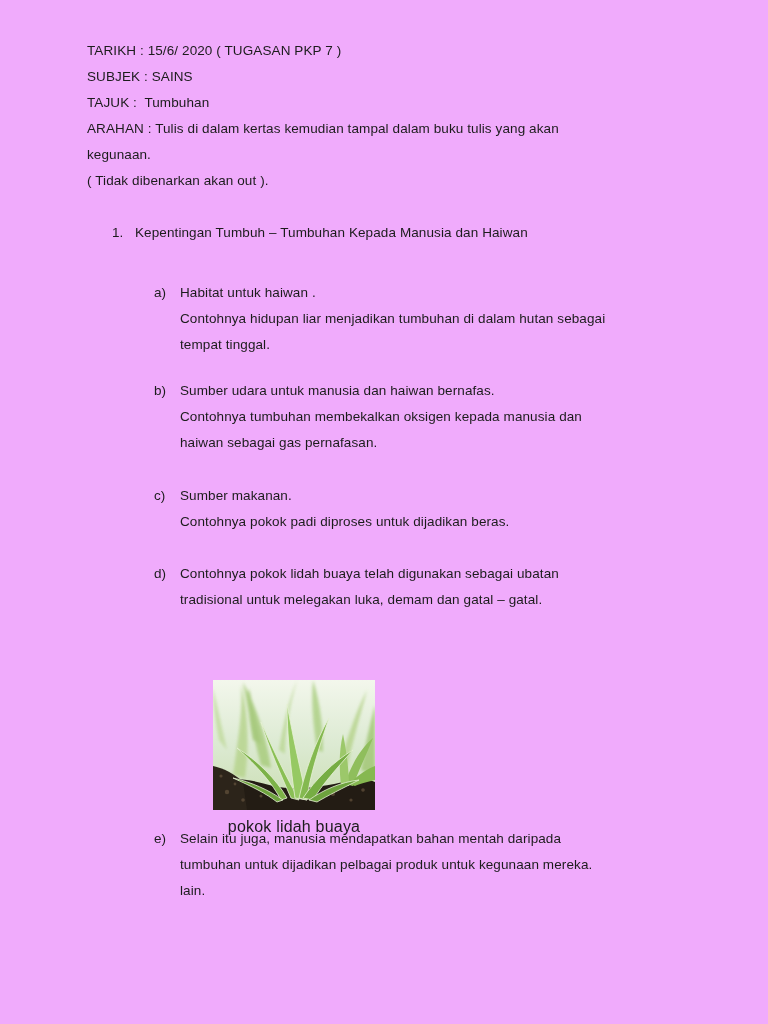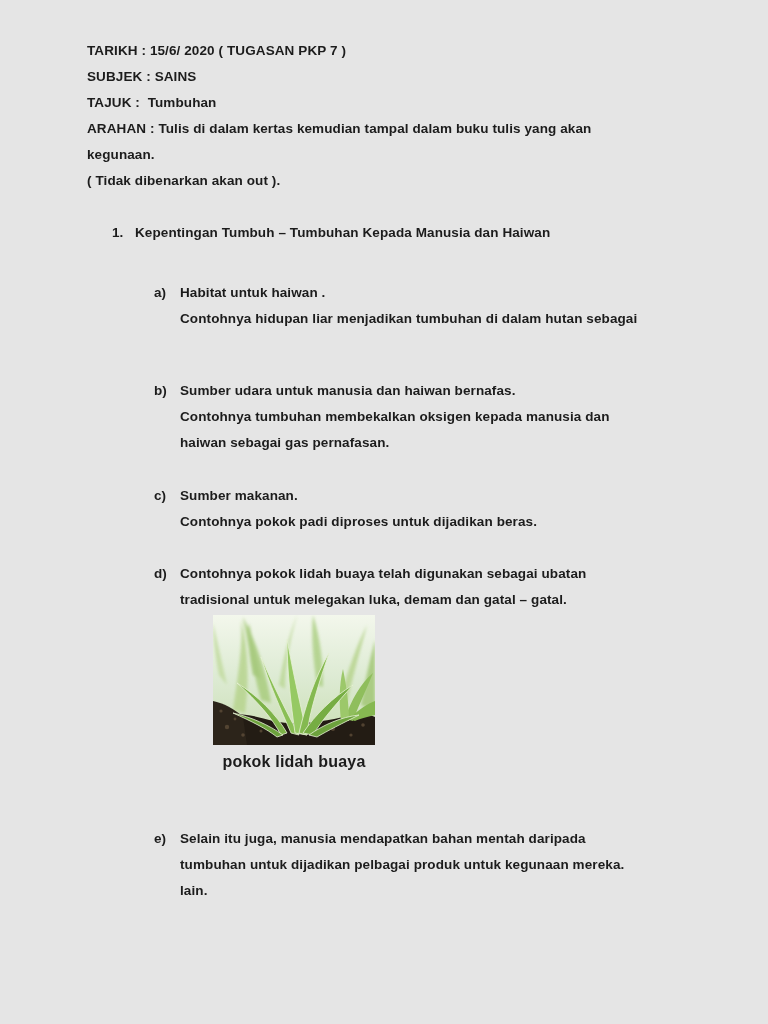--- a/index.html
+++ b/index.html
@@ -4,24 +4,24 @@
 <style>
   html, body {
     margin: 0;
     padding: 0;
     background: #ffffff;
   }
   .page {
     position: relative;
     width: 768px;
     height: 1024px;
-    background: #e5e5e5;
+    background: #f0abfc;
     overflow: hidden;
     font-family: "Liberation Sans", sans-serif;
-    font-weight: 700;
+    font-weight: 400;
     color: #1c1c1c;
   }
   .line {
     height: 26px;
     line-height: 26px;
     font-size: 13.5px;
     white-space: pre;
     letter-spacing: 0.1px;
   }
   .header-block {
@@ -50,21 +50,21 @@
   .item .item-label { grid-column: 1; }
   .item .item-line  { grid-column: 2; }
   .item-a { top: 280px; }
   .item-b { top: 378px; }
   .item-c { top: 483px; }
   .item-d { top: 561px; }
   .item-e { top: 826px; }
   .figure-block {
     position: absolute;
     left: 213px;
-    top: 615px;
+    top: 680px;
     width: 162px;
   }
   .photo-frame {
     width: 162px;
     height: 130px;
     display: block;
   }
   .figure-caption {
     margin-top: 4px;
     text-align: center;
@@ -90,20 +90,21 @@
 
   <div class="section-title-row">
     <span class="line section-num">1.</span>
     <span class="line">Kepentingan Tumbuh – Tumbuhan Kepada Manusia dan Haiwan</span>
   </div>
 
   <div class="item item-a">
     <span class="line item-label">a)</span>
     <span class="line item-line">Habitat untuk haiwan .</span>
     <span class="line item-line">Contohnya hidupan liar menjadikan tumbuhan di dalam hutan sebagai</span>
+    <span class="line item-line">tempat tinggal.</span>
   </div>
 
   <div class="item item-b">
     <span class="line item-label">b)</span>
     <span class="line item-line">Sumber udara untuk manusia dan haiwan bernafas.</span>
     <span class="line item-line">Contohnya tumbuhan membekalkan oksigen kepada manusia dan</span>
     <span class="line item-line">haiwan sebagai gas pernafasan.</span>
   </div>
 
   <div class="item item-c">

